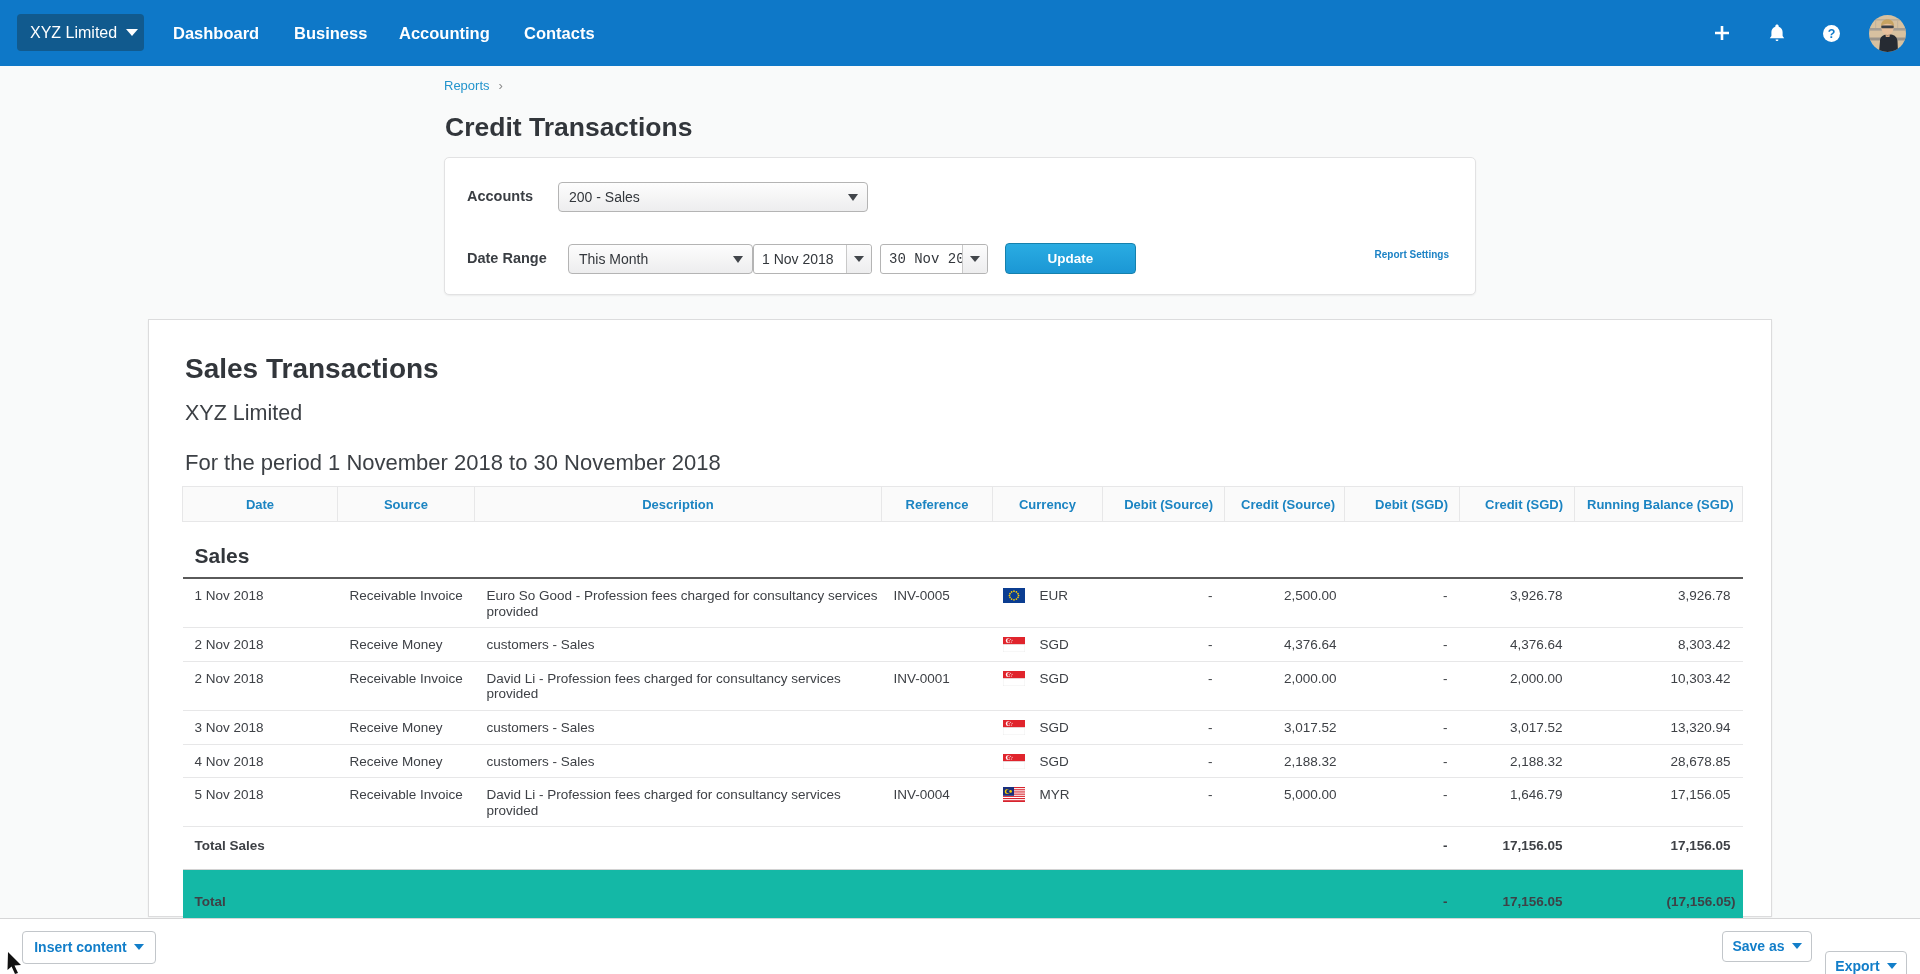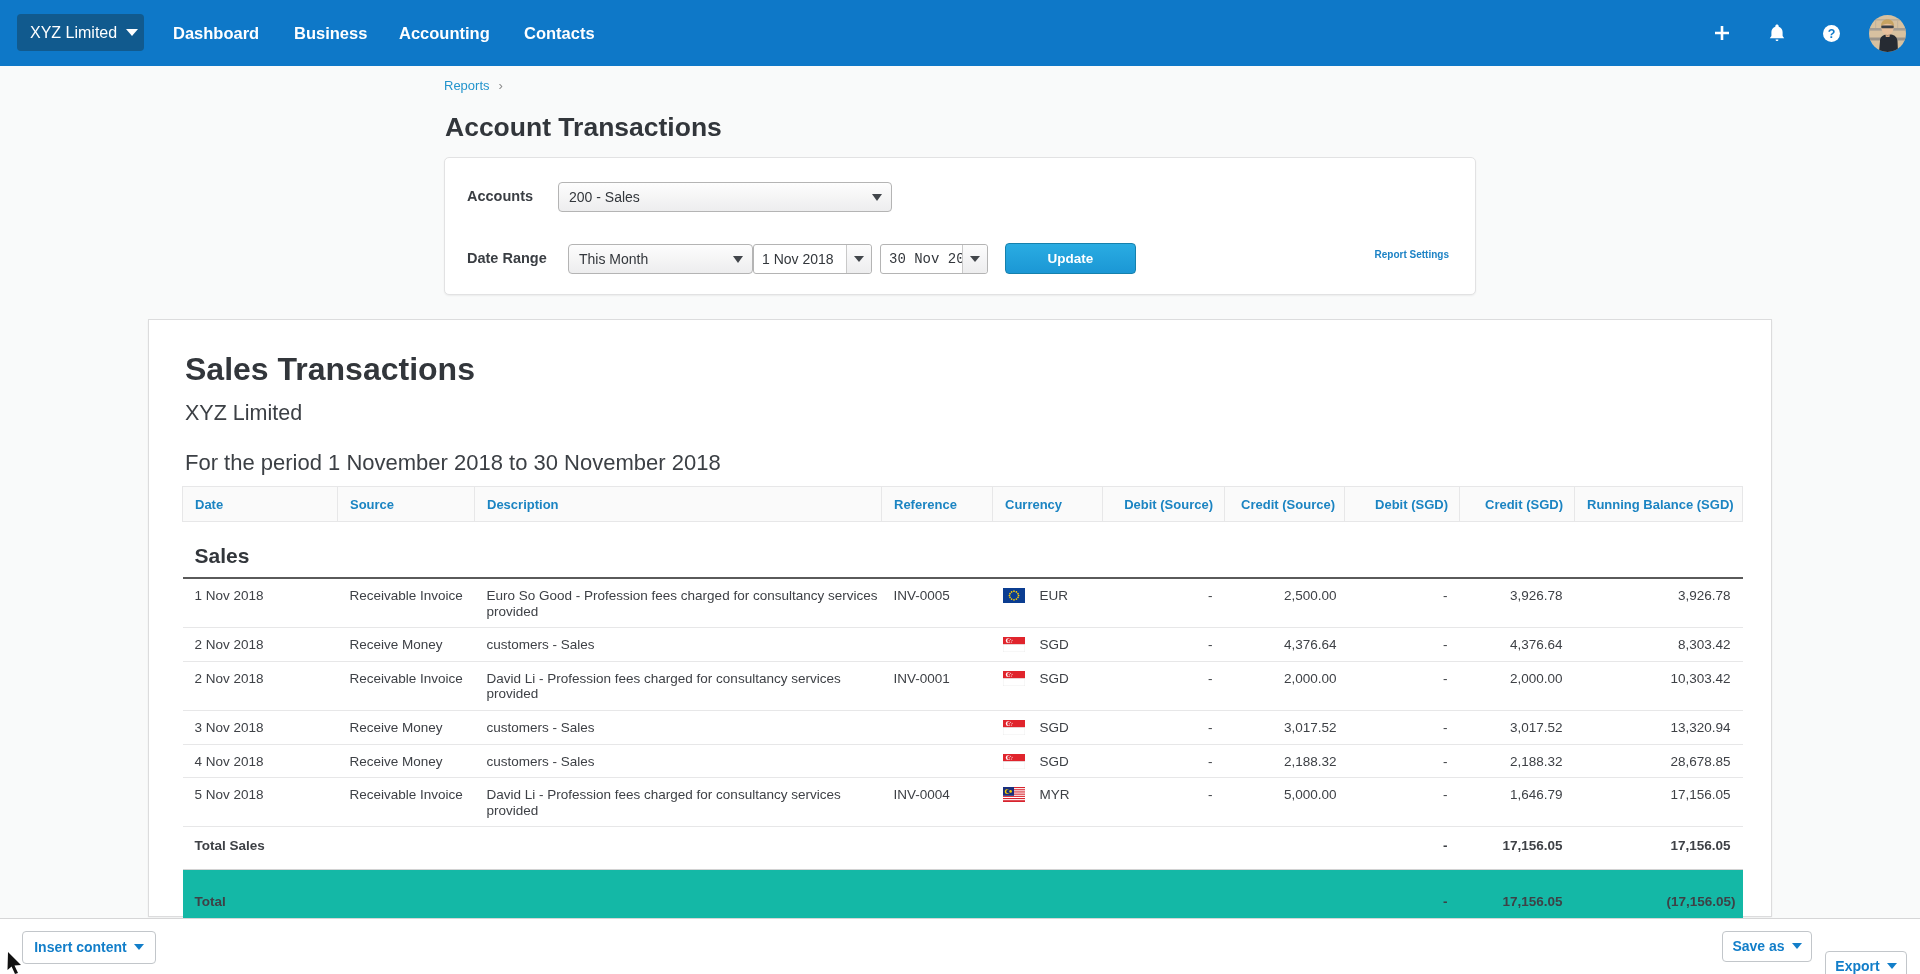--- a/index.html
+++ b/index.html
@@ -24,26 +24,26 @@
   .sel { position:absolute; height:30px; border:1px solid #b4b4b4; border-radius:4px; background:linear-gradient(#fdfdfd,#ededee); font-size:14px; color:#33373c; line-height:28px; padding-left:10px; white-space:nowrap; }
   .sel .arr { position:absolute; right:9px; top:11px; width:0; height:0; border-left:5.5px solid transparent; border-right:5.5px solid transparent; border-top:7px solid #42464b; }
   .dinput { position:absolute; height:30px; border:1px solid #b4b4b4; border-radius:3px; background:#fff; font-size:14px; color:#33373c; line-height:28px; padding-left:8px; white-space:nowrap; }
   .dinput .dd { position:absolute; right:0; top:0; width:25px; height:28px; border-left:1px solid #c9c9c9; background:linear-gradient(#fcfcfc,#ededee); border-radius:0 3px 3px 0; }
   .dinput .dd i { position:absolute; left:7px; top:11px; width:0; height:0; border-left:5px solid transparent; border-right:5px solid transparent; border-top:6px solid #42464b; }
   .updbtn { position:absolute; left:560px; top:85px; width:131px; height:31px; border:1px solid #1581ad; border-radius:4px; background:linear-gradient(#2aace2,#1b97d5); color:#fff; font-weight:bold; font-size:13.5px; text-align:center; line-height:29px; }
   .rset { position:absolute; right:26px; top:91px; font-size:10px; font-weight:bold; color:#1c82c5; }
 
   
   .rcard { position:absolute; left:148px; top:319px; width:1624px; height:598px; background:#fff; border:1px solid #dcdcdd; box-shadow:0 1px 2px rgba(0,0,0,.05); }
-  .rtitle { position:absolute; left:36px; top:33px; font-size:32px; line-height:32px; font-weight:bold; color:#32363b; }
+  .rtitle { position:absolute; left:36px; top:33px; font-size:28px; line-height:32px; font-weight:bold; color:#32363b; }
   .rsub1 { position:absolute; left:36px; top:83px; font-size:21.5px; line-height:21.5px; color:#3c4045; }
   .rsub2 { position:absolute; left:36px; top:132px; font-size:22px; line-height:21.5px; color:#3c4045; }
 
   table.rep { position:absolute; left:182px; top:486px; width:1560px; border-collapse:collapse; table-layout:fixed; font-size:13.5px; color:#3e4146; }
-  table.rep th { background:#fafafa; border:1px solid #e7e7e8; color:#1b84c2; font-size:13px; font-weight:bold; text-align:left; padding:10px 12px 9px 12px; line-height:15px; white-space:nowrap; }
+  table.rep th { background:#fafafa; border:1px solid #e7e7e8; color:#1b84c2; font-size:13px; font-weight:bold; text-align:center; padding:10px 12px 9px 12px; line-height:15px; white-space:nowrap; }
   table.rep th.r { text-align:right; padding-right:11px; }
   table.rep td.r { text-align:right; padding-right:12px; }
   table.rep tr td:nth-child(7) { padding-right:8px; }
   table.rep tr th:nth-child(7) { padding-right:9px; }
   table.rep td { padding:9px 4px 8px 12px; vertical-align:top; line-height:15.6px; }
   tr.grp td { font-size:21px; font-weight:bold; color:#32363b; line-height:21px; padding:23px 12px 11px 12px; border-bottom:2px solid #5a5a5a; }
   tr.data td { border-bottom:1px solid #e7e7e8; }
   tr.tsales td { font-weight:bold; padding:10.5px 12px 15.5px 12px; border-bottom:1px solid #d2d2d2; }
   tr.total td { font-weight:bold; background:#14b8a6; padding:24px 12px 9px 12px; border-bottom:2px solid #7c7c7c; }
   .flag { display:inline-block; width:22px; height:15px; vertical-align:-3px; margin-right:15px; }
@@ -90,25 +90,25 @@
         <path d="M10 37 L11 26 C11 22 14 20 17 19.5 L22 19.5 C26 20 28 22.5 28.5 26 L29 37 Z" fill="#262b33"></path>
         <ellipse cx="18.5" cy="12.5" rx="6.2" ry="7.5" fill="#e8c09c"></ellipse>
         <path d="M12 11 C12 6.5 15 4.2 18.5 4.2 C22 4.2 25 6.5 25 10.5 L24.5 11 C23 9.5 21 8.8 18.5 8.8 C15.8 8.8 13.5 9.8 12.4 11 Z" fill="#c7a362"></path>
         <rect x="12.2" y="10.6" width="12.6" height="2.6" rx="1.2" fill="#3a3f46"></rect>
         <path d="M16.5 19.5 C17 20.5 20 20.5 20.8 19.5 L20.5 22 L16.8 22 Z" fill="#d8ab86"></path>
       </g>
     </svg>
   </div>
 
   <div class="crumb">Reports<span class="sep">›</span></div>
-  <div class="h1">Account Transactions</div>
+  <div class="h1">Credit Transactions</div>
 
   <div class="fcard">
     <div class="flabel" style="left:22px; top:30px;">Accounts</div>
-    <div class="sel" style="left:113px; top:24px; width:334px;">200 - Sales<span class="arr"></span></div>
+    <div class="sel" style="left:113px; top:24px; width:310px;">200 - Sales<span class="arr"></span></div>
     <div class="flabel" style="left:22px; top:92px;text-align:right;">Date Range</div>
     <div class="sel" style="left:123px; top:86px; width:185px;">This Month<span class="arr"></span></div>
     <div class="dinput" style="left:308px; top:86px; width:119px;">1 Nov 2018<span class="dd">
         <i></i>
       </span></div>
     <div class="dinput" style="left:435px; top:86px; width:108px;font-family:Liberation Mono, monospace;">30 Nov 2018<span class="dd">
         <i></i>
       </span></div>
     <div class="updbtn">Update</div>
     <div class="rset">Report Settings</div>

